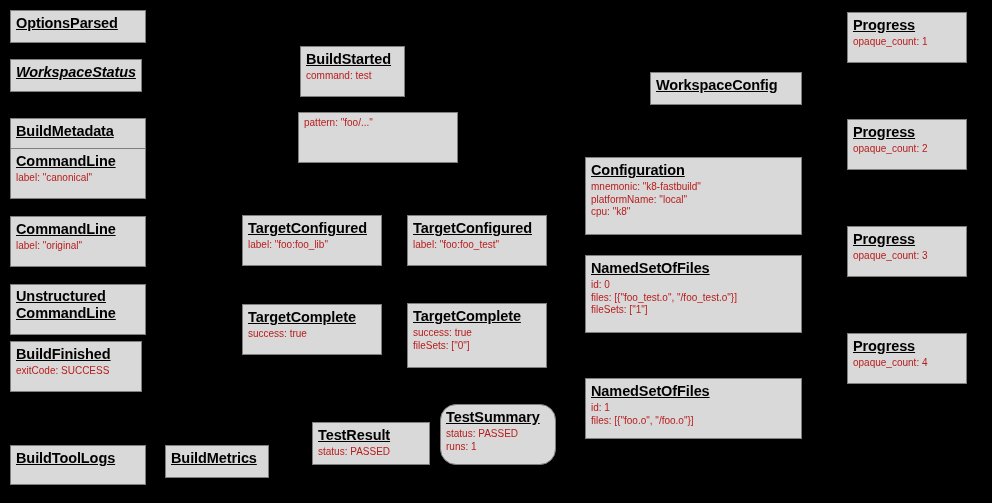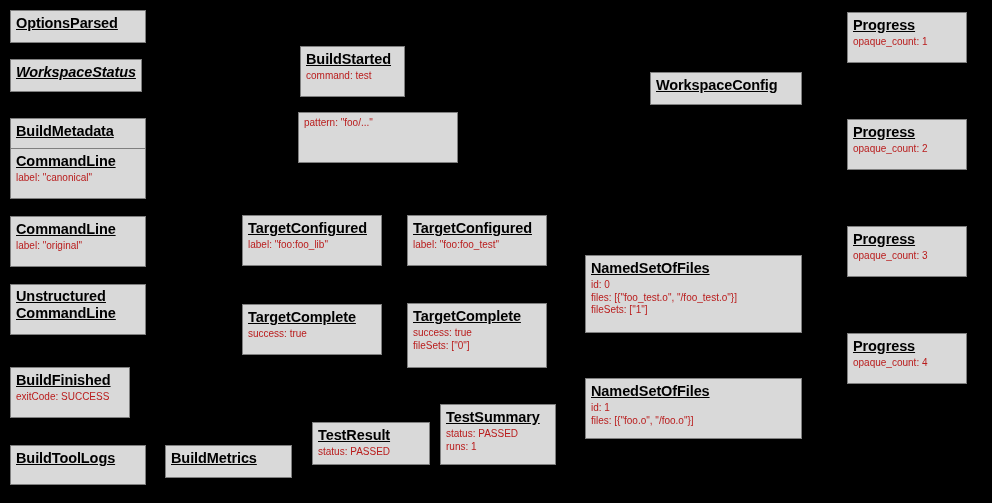--- a/index.html
+++ b/index.html
@@ -66,25 +66,25 @@
       </div></div>
     <div class="node" style="left: 10px; top: 216px; width: 136px; height: 51px; background: rgb(217, 217, 217); border-color: rgb(127, 127, 127); color: rgb(0, 0, 0);"><div class="node-title">CommandLine</div><div class="node-attrs">
         <div class="attr">label: "original"</div>
       </div></div>
     <div class="node" style="left: 10px; top: 284px; width: 136px; height: 51px; background: rgb(217, 217, 217); border-color: rgb(127, 127, 127); color: rgb(0, 0, 0);">
       <div class="node-title wrap">
         <span class="tl">Unstructured</span>
         <span class="tl">CommandLine</span>
       </div>
     </div>
-    <div class="node" style="left: 10px; top: 367px; width: 120px; height: 51px; background: rgb(217, 217, 217); border-color: rgb(127, 127, 127); color: rgb(0, 0, 0);"><div class="node-title">BuildFinished</div><div class="node-attrs">
+    <div class="node" style="left: 10px; top: 341px; width: 132px; height: 51px; background: rgb(217, 217, 217); border-color: rgb(127, 127, 127); color: rgb(0, 0, 0);"><div class="node-title">BuildFinished</div><div class="node-attrs">
         <div class="attr">exitCode: SUCCESS</div>
       </div></div>
     <div class="node" style="left: 10px; top: 445px; width: 136px; height: 40px; background: rgb(217, 217, 217); border-color: rgb(127, 127, 127); color: rgb(0, 0, 0);"><div class="node-title">BuildToolLogs</div></div>
-    <div class="node" style="left: 165px; top: 445px; width: 127px; height: 33px; background: rgb(217, 217, 217); border-color: rgb(127, 127, 127); color: rgb(0, 0, 0);"><div class="node-title">BuildMetrics</div></div>
+    <div class="node" style="left: 165px; top: 445px; width: 104px; height: 33px; background: rgb(217, 217, 217); border-color: rgb(127, 127, 127); color: rgb(0, 0, 0);"><div class="node-title">BuildMetrics</div></div>
     <div class="node" style="left: 300px; top: 12px; width: 105px; height: 51px; background: rgb(217, 217, 217); border-color: rgb(127, 127, 127); color: rgb(0, 0, 0); margin-top: 34px;"><div class="node-title">BuildStarted</div><div class="node-attrs">
         <div class="attr">command: test</div>
       </div></div>
     <div class="node" style="left: 298px; top: 112px; width: 160px; height: 51px; background: rgb(217, 217, 217); border-color: rgb(127, 127, 127); color: rgb(0, 0, 0);"><div class="node-attrs">
         <div class="attr">pattern: "foo/..."</div>
       </div></div>
     <div class="node" style="left: 242px; top: 215px; width: 140px; height: 51px; background: rgb(217, 217, 217); border-color: rgb(127, 127, 127); color: rgb(0, 0, 0);"><div class="node-title">TargetConfigured</div><div class="node-attrs">
         <div class="attr">label: "foo:foo_lib"</div>
       </div></div>
     <div class="node" style="left: 407px; top: 215px; width: 140px; height: 51px; background: rgb(217, 217, 217); border-color: rgb(127, 127, 127); color: rgb(0, 0, 0);"><div class="node-title">TargetConfigured</div><div class="node-attrs">
@@ -93,25 +93,30 @@
     <div class="node" style="left: 242px; top: 304px; width: 140px; height: 51px; background: rgb(217, 217, 217); border-color: rgb(127, 127, 127); color: rgb(0, 0, 0);"><div class="node-title">TargetComplete</div><div class="node-attrs">
         <div class="attr">success: true</div>
       </div></div>
     <div class="node" style="left: 407px; top: 303px; width: 140px; height: 65px; background: rgb(217, 217, 217); border-color: rgb(127, 127, 127); color: rgb(0, 0, 0);"><div class="node-title">TargetComplete</div><div class="node-attrs">
         <div class="attr">success: true</div>
         <div class="attr">fileSets: ["0"]</div>
       </div></div>
     <div class="node" style="left: 312px; top: 422px; width: 118px; height: 43px; background: rgb(217, 217, 217); border-color: rgb(127, 127, 127); color: rgb(0, 0, 0);"><div class="node-title">TestResult</div><div class="node-attrs">
         <div class="attr">status: PASSED</div>
       </div></div>
-    <div class="node" style="left: 440px; top: 404px; width: 116px; height: 61px; background: rgb(217, 217, 217); border-color: rgb(127, 127, 127); color: rgb(0, 0, 0);"><div class="node-title">TestSummary</div><div class="node-attrs">
+    <div class="node" style="left: 440px; top: 404px; width: 116px; height: 61px; background: rgb(217, 217, 217); border-color: rgb(127, 127, 127); color: rgb(0, 0, 0); border-radius: 16px;"><div class="node-title">TestSummary</div><div class="node-attrs">
         <div class="attr">status: PASSED</div>
         <div class="attr">runs: 1</div>
       </div></div>
     <div class="node" style="left: 650px; top: 72px; width: 152px; height: 33px; background: rgb(217, 217, 217); border-color: rgb(127, 127, 127); color: rgb(0, 0, 0);"><div class="node-title">WorkspaceConfig</div></div>
+    <div class="node" style="left: 585px; top: 157px; width: 217px; height: 78px; background: rgb(217, 217, 217); border-color: rgb(127, 127, 127); color: rgb(0, 0, 0);"><div class="node-title">Configuration</div><div class="node-attrs">
+        <div class="attr">mnemonic: "k8-fastbuild"</div>
+        <div class="attr">platformName: "local"</div>
+        <div class="attr">cpu: "k8"</div>
+      </div></div>
     <div class="node" style="left: 585px; top: 255px; width: 217px; height: 78px; background: rgb(217, 217, 217); border-color: rgb(127, 127, 127); color: rgb(0, 0, 0);"><div class="node-title">NamedSetOfFiles</div><div class="node-attrs">
         <div class="attr">id: 0</div>
         <div class="attr">files: [{"foo_test.o", "/foo_test.o"}]</div>
         <div class="attr">fileSets: ["1"]</div>
       </div></div>
     <div class="node" style="left: 585px; top: 378px; width: 217px; height: 61px; background: rgb(217, 217, 217); border-color: rgb(127, 127, 127); color: rgb(0, 0, 0);"><div class="node-title">NamedSetOfFiles</div><div class="node-attrs">
         <div class="attr">id: 1</div>
         <div class="attr">files: [{"foo.o", "/foo.o"}]</div>
       </div></div>
     <div class="node" style="left: 847px; top: 12px; width: 120px; height: 51px; background: rgb(217, 217, 217); border-color: rgb(127, 127, 127); color: rgb(0, 0, 0);"><div class="node-title">Progress</div><div class="node-attrs">

